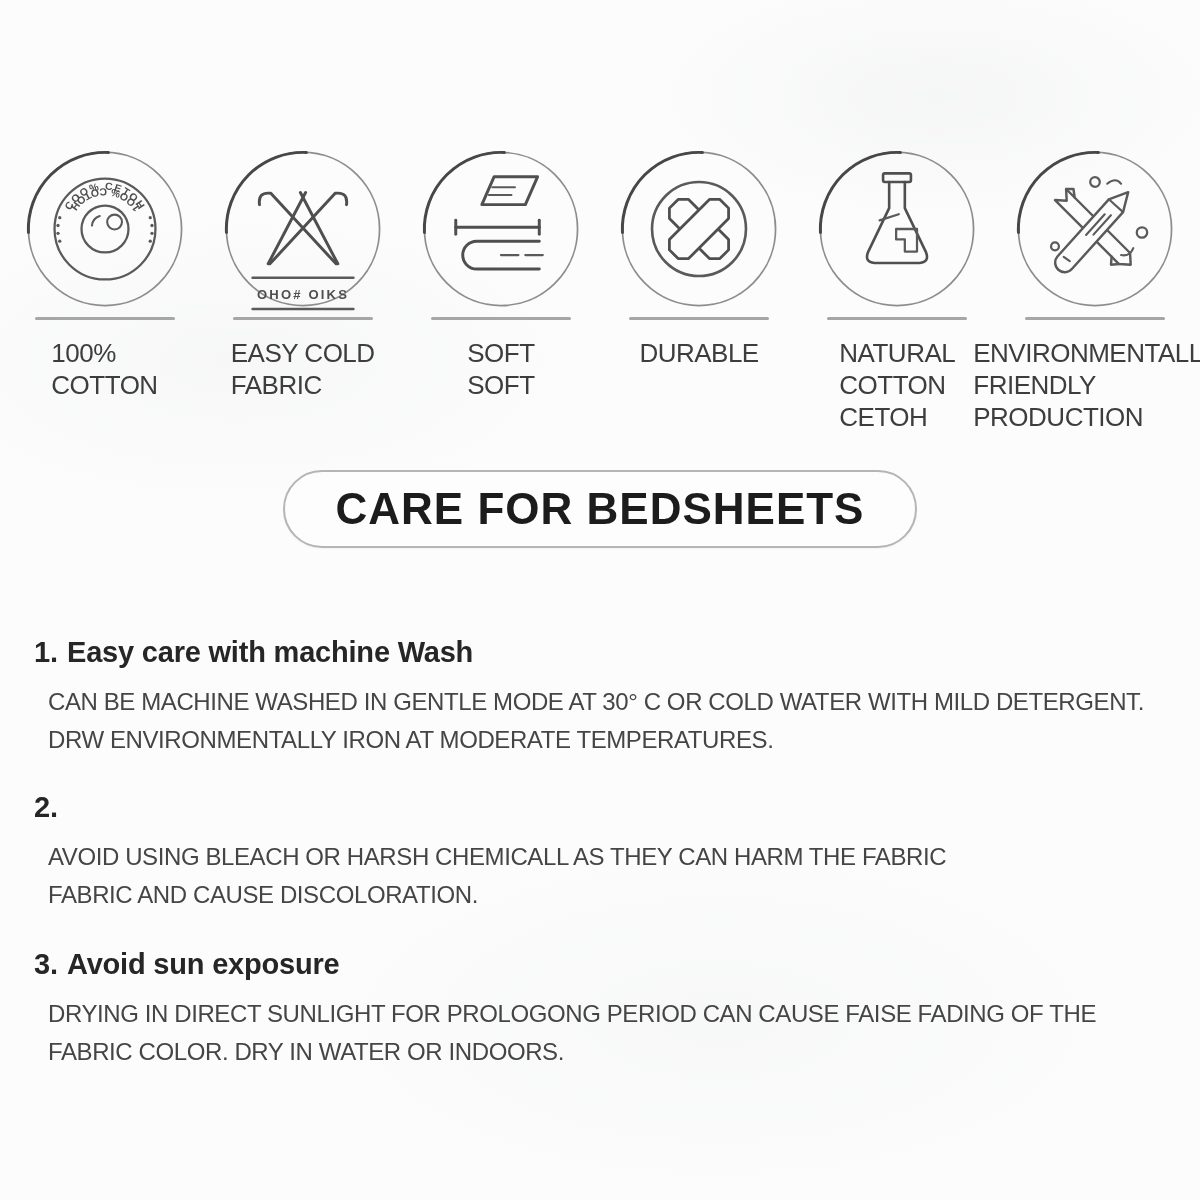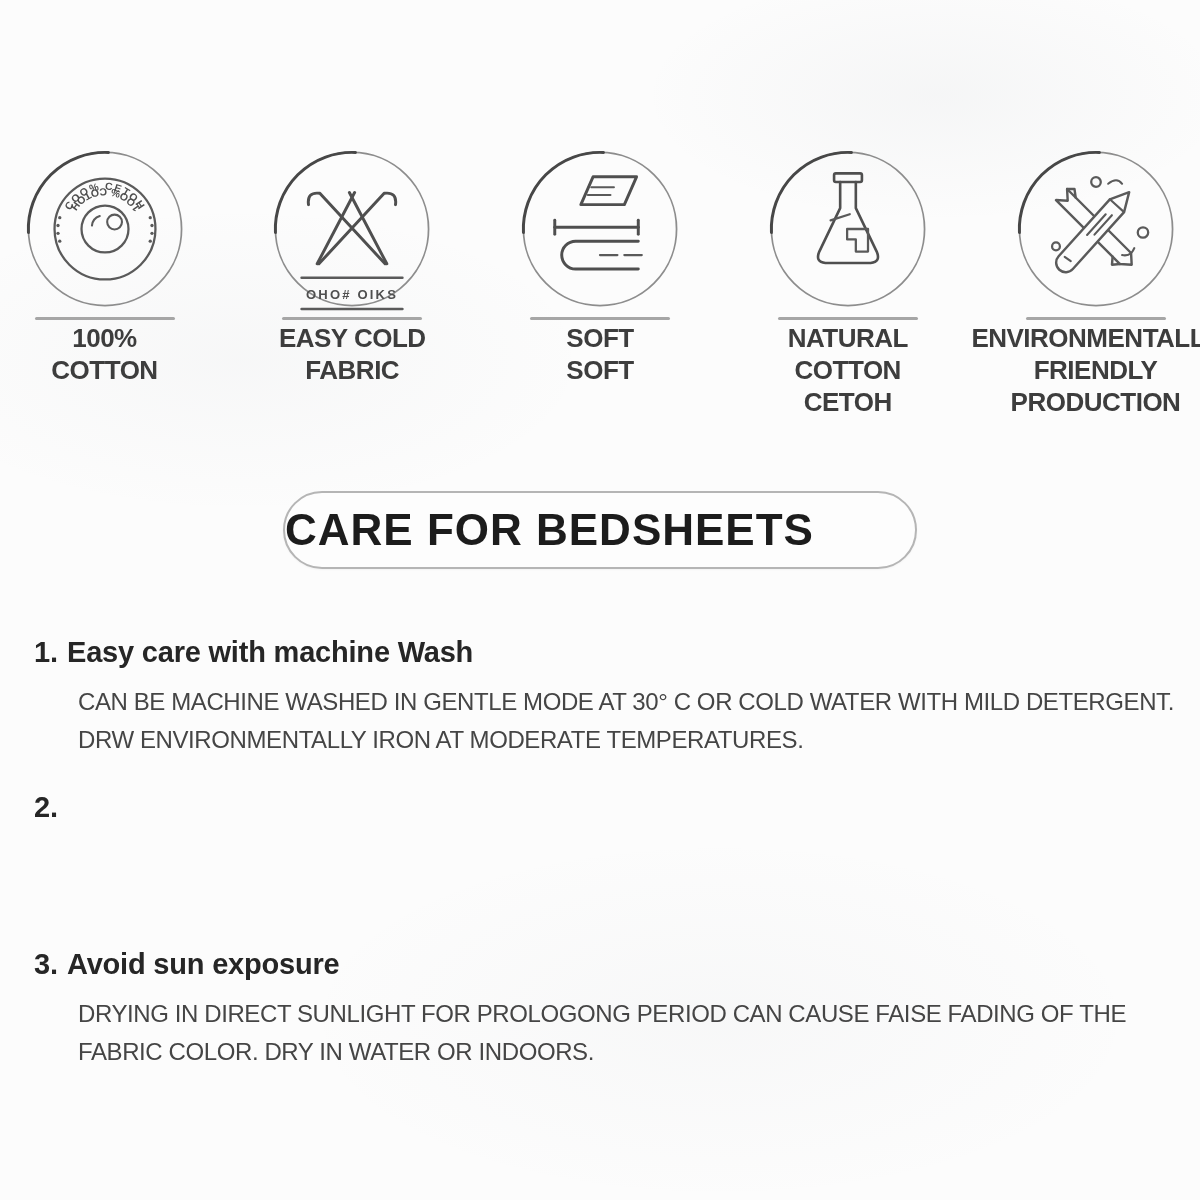--- a/index.html
+++ b/index.html
@@ -27,50 +27,50 @@
   .feature{
     width:191px;
     display:flex;flex-direction:column;align-items:center;
   }
   .circle-wrap{width:174px;height:174px;}
   .circle-wrap svg{width:100%;height:100%;display:block;}
   .feature-rule{
     width:140px;height:3px;background:#a6a6a6;margin-top:1px;border-radius:2px;
   }
   .feature-label{
-    margin-top:2px;text-align:center;
+    margin-top:17px;
     font-size:26px;line-height:32px;letter-spacing:-0.5px;
-    color:#3d3d3d;font-weight:700;white-space:nowrap;
+    color:#3d3d3d;font-weight:400;white-space:nowrap;
   }
   .feature-label span{display:block;}
 
   
   .banner{
-    position:absolute;left:283px;top:491px;width:630px;height:74px;
+    position:absolute;left:283px;top:470px;width:630px;height:74px;
     border:2px solid #b5b5b5;border-radius:42px;background:#fdfdfd;
-    display:flex;align-items:center;justify-content:flex-start;
+    display:flex;align-items:center;justify-content:center;
     box-shadow:0 1px 2px rgba(0,0,0,.04);
   }
   .banner-title{
     font-size:44px;font-weight:bold;letter-spacing:1px;color:#1c1c1c;
   }
 
   
   .sections{position:absolute;left:34px;top:636px;width:1150px;}
   .section{margin-bottom:0;}
   .sec-1{position:absolute;top:0;}
   .sec-2{position:absolute;top:155px;}
   .sec-3{position:absolute;top:312px;}
   .sec-head{
     display:flex;align-items:baseline;
     font-weight:bold;font-size:29px;color:#262626;letter-spacing:-0.2px;
   }
   .sec-num{width:33px;flex:0 0 33px;}
   .sec-body{
-    margin-left:44px;margin-top:14px;
+    margin-left:14px;margin-top:14px;
     font-size:24px;line-height:38px;letter-spacing:-0.4px;
     color:#454545;white-space:nowrap;
   }
 
   
   .ink{stroke:#5a5a5a;fill:none;stroke-width:2.6;stroke-linecap:round;stroke-linejoin:round;}
   .ink-thick{stroke:#4f4f4f;fill:none;stroke-width:3.4;stroke-linecap:round;stroke-linejoin:round;}
   .stamp-text{fill:#4f4f4f;font-family:"Liberation Sans",sans-serif;font-weight:bold;}
 </style>
 </head>
@@ -155,20 +155,35 @@
           <path d="M 28 30 L 48 30" class="ink" style="stroke-width:2.6"></path>
         </svg>
       </div>
       <div class="feature-rule"></div>
       <div class="feature-label">
         <span>SOFT</span>
         <span>SOFT</span>
       </div>
     </div>
 
+    <div class="feature">
+      <div class="circle-wrap">
+        <svg viewBox="-100 -100 200 200">
+          <circle r="88" class="ink" style="stroke:#8d8d8d;stroke-width:2"></circle>
+          <path d="M 4,-88 A 88 88 0 0 0 -88,4" class="ink" style="stroke:#474747;stroke-width:3.4"></path>
+          <circle r="54" class="ink" style="stroke-width:3"></circle>
+          <path d="M -12 -34 L -24 -34 L -34 -24 L -34 -12 L 12 34 L 24 34 L 34 24 L 34 12 Z" class="ink-thick" style="stroke-width:3.2"></path>
+          <path d="M 12 -34 L 24 -34 L 34 -24 L 34 -12 L -12 34 L -24 34 L -34 24 L -34 12 Z" class="ink-thick" style="stroke-width:3.2;fill:#fcfcfc"></path>
+        </svg>
+      </div>
+      <div class="feature-rule"></div>
+      <div class="feature-label">
+        <span>DURABLE</span>
+      </div>
+    </div>
 
     <div class="feature">
       <div class="circle-wrap">
         <svg viewBox="-100 -100 200 200">
           <circle r="88" class="ink" style="stroke:#8d8d8d;stroke-width:2"></circle>
           <path d="M 4,-88 A 88 88 0 0 0 -88,4" class="ink" style="stroke:#474747;stroke-width:3.4"></path>
           <rect x="-16" y="-64" width="32" height="10" rx="2" class="ink-thick" style="stroke-width:3"></rect>
           <path d="M -9 -54 L -9 -24 L -33 26 Q -38 38 -26 39 L 26 39 Q 38 38 33 26 L 9 -24 L 9 -54" class="ink-thick" style="stroke-width:3"></path>
           <path d="M -20 -10 L 2 -17" class="ink" style="stroke-width:2.6"></path>
           <path d="M -1 0 H 23 V 26 H 9 V 12 H -1 Z" class="ink" style="stroke-width:2.6"></path>
@@ -230,20 +245,24 @@
       <div class="sec-body">
         <div>CAN BE MACHINE WASHED IN GENTLE MODE AT 30° C OR COLD WATER WITH MILD DETERGENT.</div>
         <div>DRW ENVIRONMENTALLY IRON AT MODERATE TEMPERATURES.</div>
       </div>
     </div>
 
     <div class="section sec-2">
       <div class="sec-head">
         <span class="sec-num">2.</span>
       </div>
+      <div class="sec-body">
+        <div>AVOID USING BLEACH OR HARSH CHEMICALL AS THEY CAN HARM THE FABRIC</div>
+        <div>FABRIC AND CAUSE DISCOLORATION.</div>
+      </div>
     </div>
 
     <div class="section sec-3">
       <div class="sec-head">
         <span class="sec-num">3.</span>
         <span>Avoid sun exposure</span>
       </div>
       <div class="sec-body">
         <div>DRYING IN DIRECT SUNLIGHT FOR PROLOGONG PERIOD CAN CAUSE FAISE FADING OF THE</div>
         <div>FABRIC COLOR. DRY IN WATER OR INDOORS.</div>

